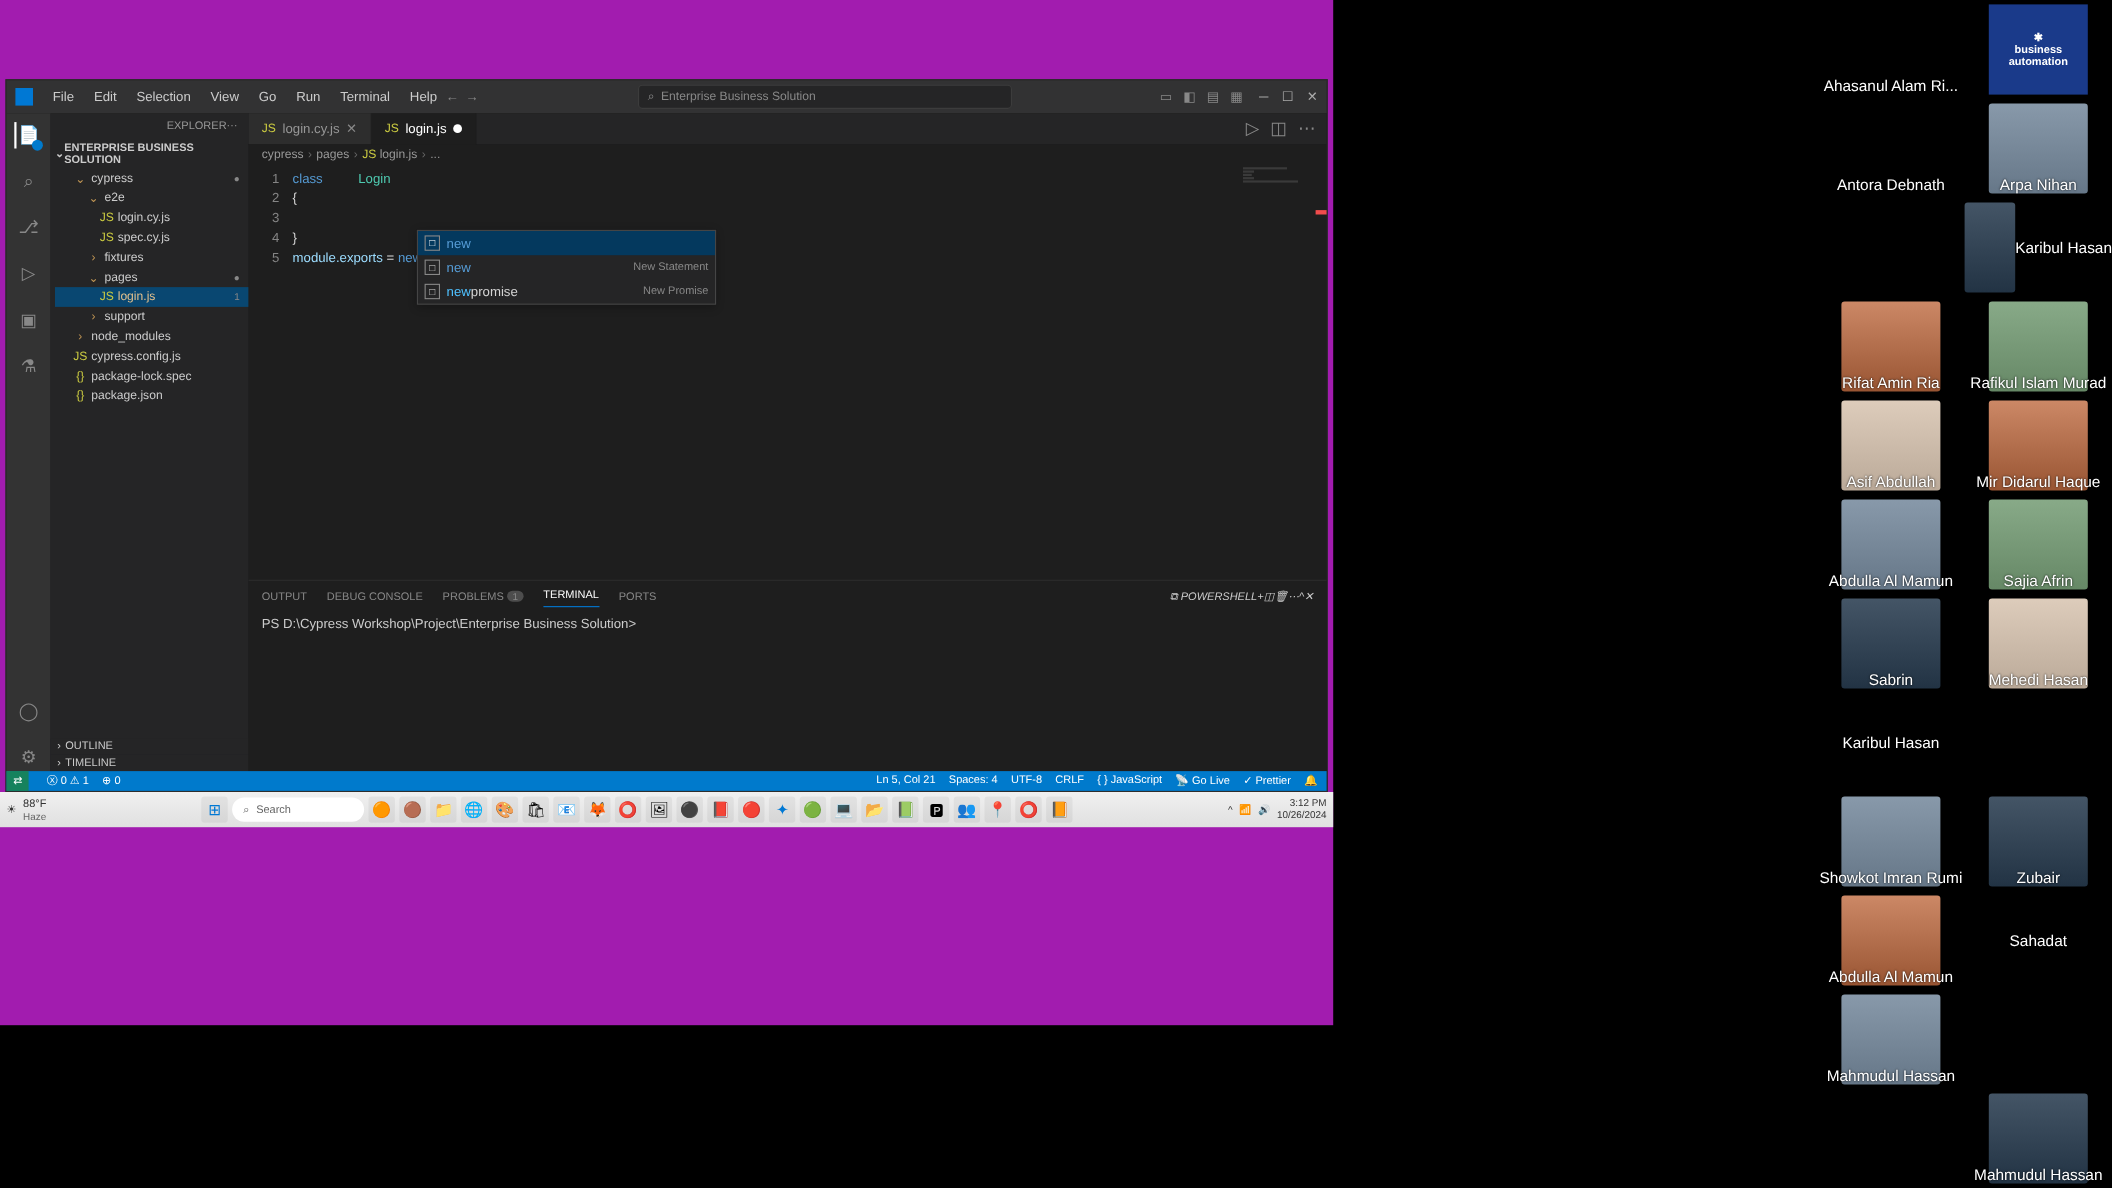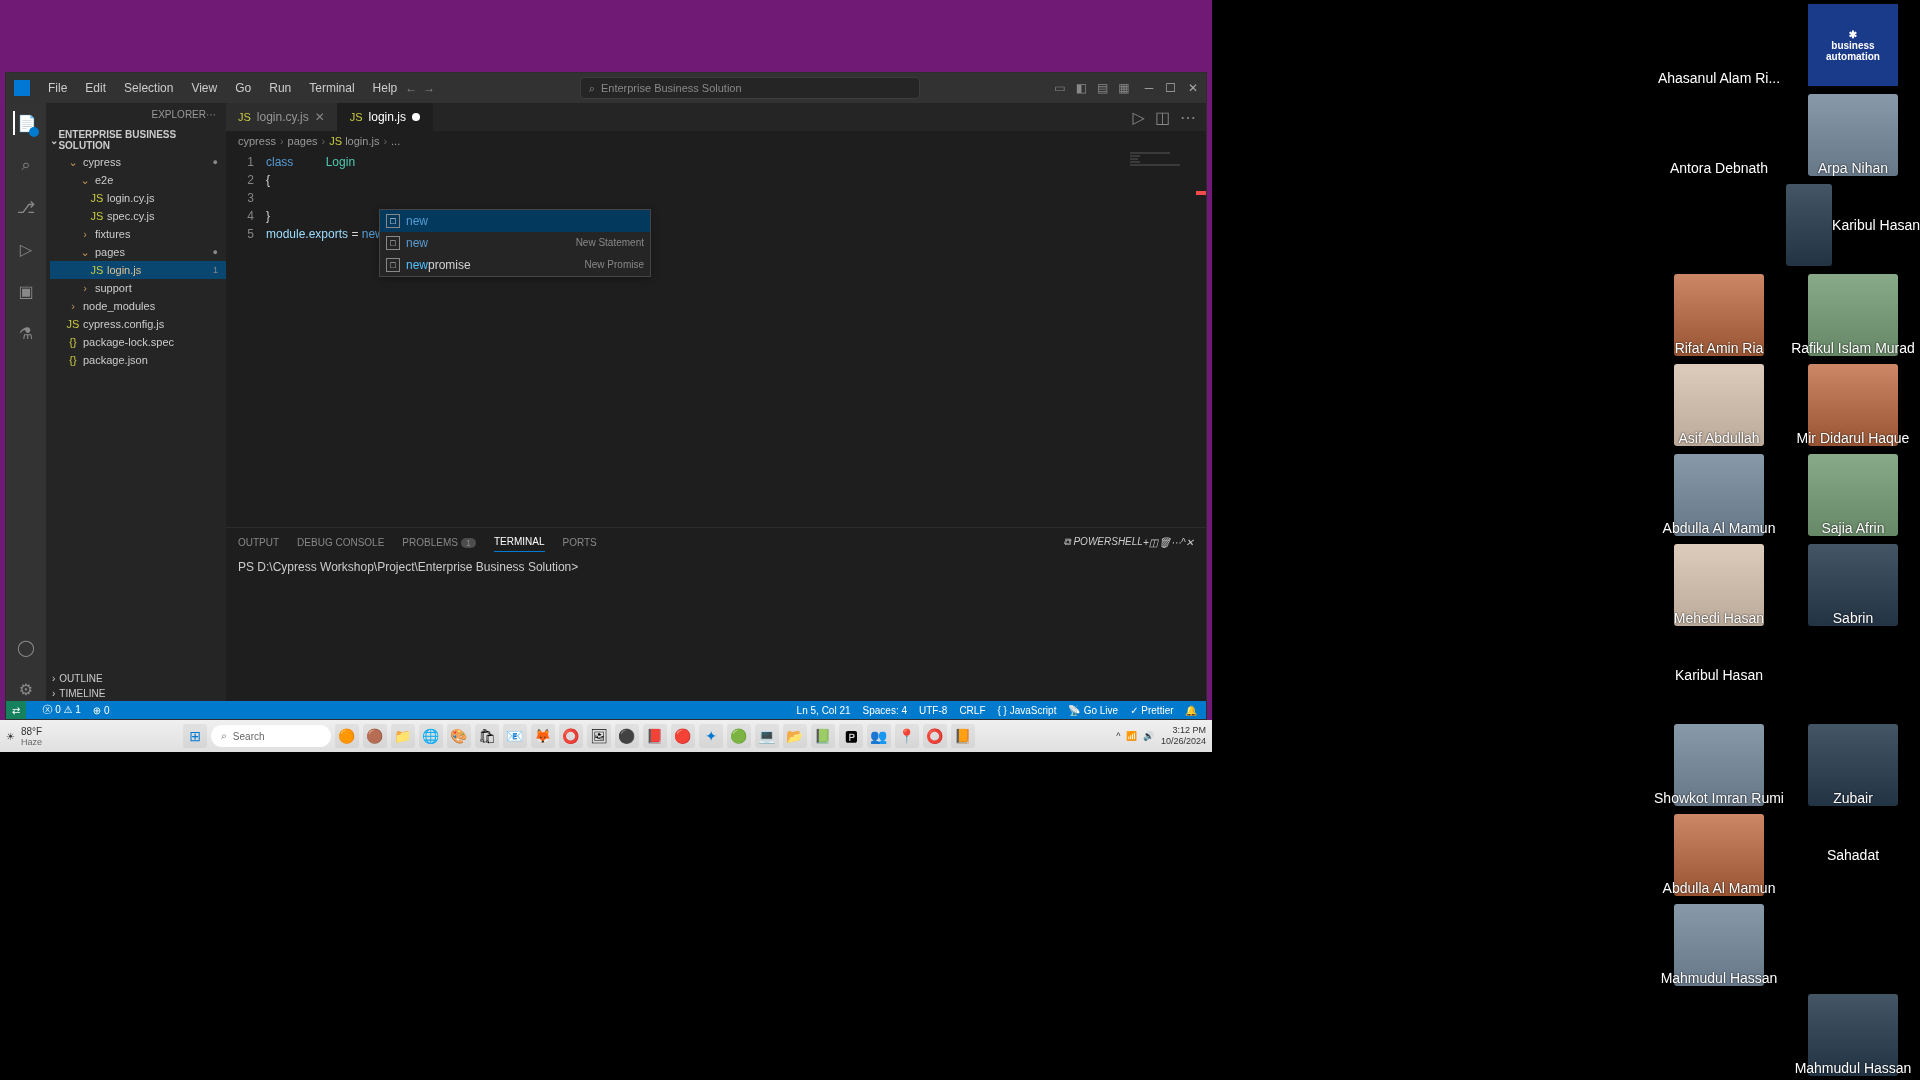--- a/index.html
+++ b/index.html
@@ -14,21 +14,21 @@
 .avatar-img { width: 90px; height: 82px; background: #333; border-radius: 3px; }
 .ba-logo { background: #1a3a8a; width: 90px; height: 82px; display: flex; flex-direction: column; align-items: center; justify-content: center; color: #fff; font-size: 10px; font-weight: bold; }
 .ba-logo .star { color: #fff; }
 .pcell.p1 .avatar-img { background: linear-gradient(#8899aa, #667788); }
 .pcell.p2 .avatar-img { background: linear-gradient(#445566, #223344); }
 .pcell.p3 .avatar-img { background: linear-gradient(#cc8866, #995533); }
 .pcell.p4 .avatar-img { background: linear-gradient(#88aa88, #668866); }
 .pcell.p5 .avatar-img { background: linear-gradient(#ddccbb, #bbaa99); }
 
 
-.desktop { position: absolute; left: 0; top: 0; width: 1212px; height: 752px; background: #701a75; }
+.desktop { position: absolute; left: 0; top: 0; width: 1212px; height: 932px; background: #a21caf; }
 
 
 .vscode { position: absolute; left: 5px; top: 72px; width: 1202px; height: 648px; background: #1e1e1e; border: 1px solid #2d2d2d; }
 .vs-titlebar { height: 30px; background: #323233; display: flex; align-items: center; padding: 0 8px; color: #ccc; font-size: 12px; }
 .vs-logo { width: 16px; height: 16px; background: #0078d4; margin-right: 10px; }
 .vs-menu { display: flex; gap: 2px; }
 .vs-menu span { padding: 4px 8px; cursor: pointer; }
 .vs-search { flex: 1; display: flex; justify-content: center; }
 .vs-search-box { width: 340px; height: 22px; background: #252526; border: 1px solid #3c3c3c; border-radius: 4px; display: flex; align-items: center; padding: 0 8px; color: #888; font-size: 11px; gap: 6px; }
 .vs-nav-arrows { display: flex; gap: 6px; color: #888; margin-right: 10px; }
@@ -182,27 +182,27 @@
       <div class="pcell p1">
         <div class="avatar-img"></div>
         <div class="label">Abdulla Al Mamun</div>
       </div>
       <div class="pcell p4">
         <div class="avatar-img"></div>
         <div class="label">Sajia Afrin</div>
       </div>
     </div>
     <div class="prow">
+      <div class="pcell p2">
+        <div class="avatar-img"></div>
+        <div class="label">Sabrin</div>
+      </div>
       <div class="pcell p5">
         <div class="avatar-img"></div>
         <div class="label">Mehedi Hasan</div>
-      </div>
-      <div class="pcell p2">
-        <div class="avatar-img"></div>
-        <div class="label">Sabrin</div>
       </div>
     </div>
     <div class="prow">
       <div class="pcell  center">
         <div class="label">Karibul  Hasan</div>
       </div>
     </div>
     <div class="prow">
       <div class="pcell p1">
         <div class="avatar-img"></div>

